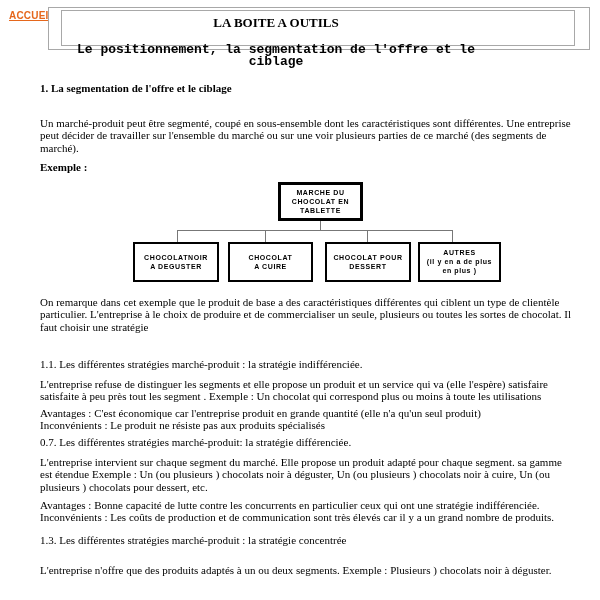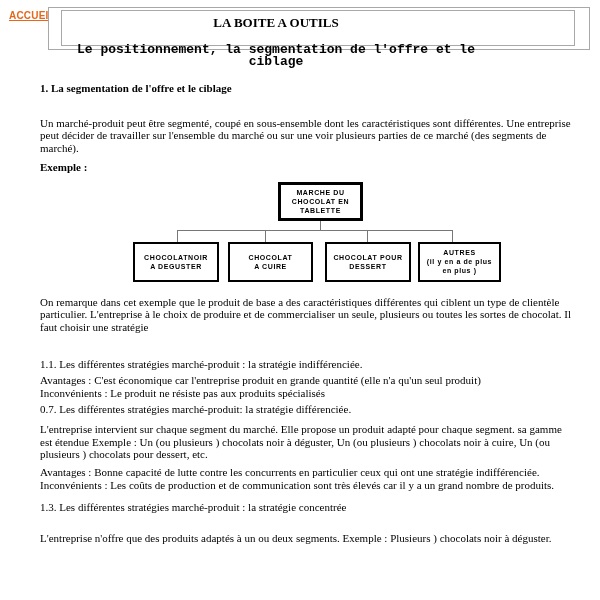--- a/index.html
+++ b/index.html
@@ -103,20 +103,21 @@
 A CUIRE</div>
     <div class="dbox c3">CHOCOLAT POUR
 DESSERT</div>
     <div class="dbox c4">AUTRES
 (il y en a de plus
 en plus )</div>
   </div>
 
   <p class="blk" id="p2">On remarque dans cet exemple que le produit de base a des caractéristiques différentes qui ciblent un type de clientèle particulier. L'entreprise à le choix de produire et de commercialiser un seule, plusieurs ou toutes les sortes de chocolat. Il faut choisir une stratégie</p>
   <div class="blk" id="h11">1.1. Les différentes stratégies marché-produit : la stratégie indifférenciée.</div>
+  <p class="blk" id="p3">L'entreprise refuse de distinguer les segments et elle propose un produit et un service qui va (elle l'espère) satisfaire satisfaite à peu près tout les segment . Exemple : Un chocolat qui correspond plus ou moins à toute les utilisations</p>
   <div class="blk" id="p4">
     <div>Avantages : C'est économique car l'entreprise produit en grande quantité (elle n'a qu'un seul produit)</div>
     <div>Inconvénients : Le produit ne résiste pas aux produits spécialisés</div>
   </div>
   <div class="blk" id="h12">0.7. Les différentes stratégies marché-produit: la stratégie différenciée.</div>
   <p class="blk" id="p5">L'entreprise intervient sur chaque segment du marché. Elle propose un produit adapté pour chaque segment. sa gamme est étendue Exemple : Un (ou plusieurs ) chocolats noir à déguster, Un (ou plusieurs ) chocolats noir à cuire, Un (ou plusieurs ) chocolats pour dessert, etc.</p>
   <div class="blk" id="p6">
     <div>Avantages : Bonne capacité de lutte contre les concurrents en particulier ceux qui ont une stratégie indifférenciée.</div>
     <div>Inconvénients : Les coûts de production et de communication sont très élevés car il y a un grand nombre de produits.</div>
   </div>

